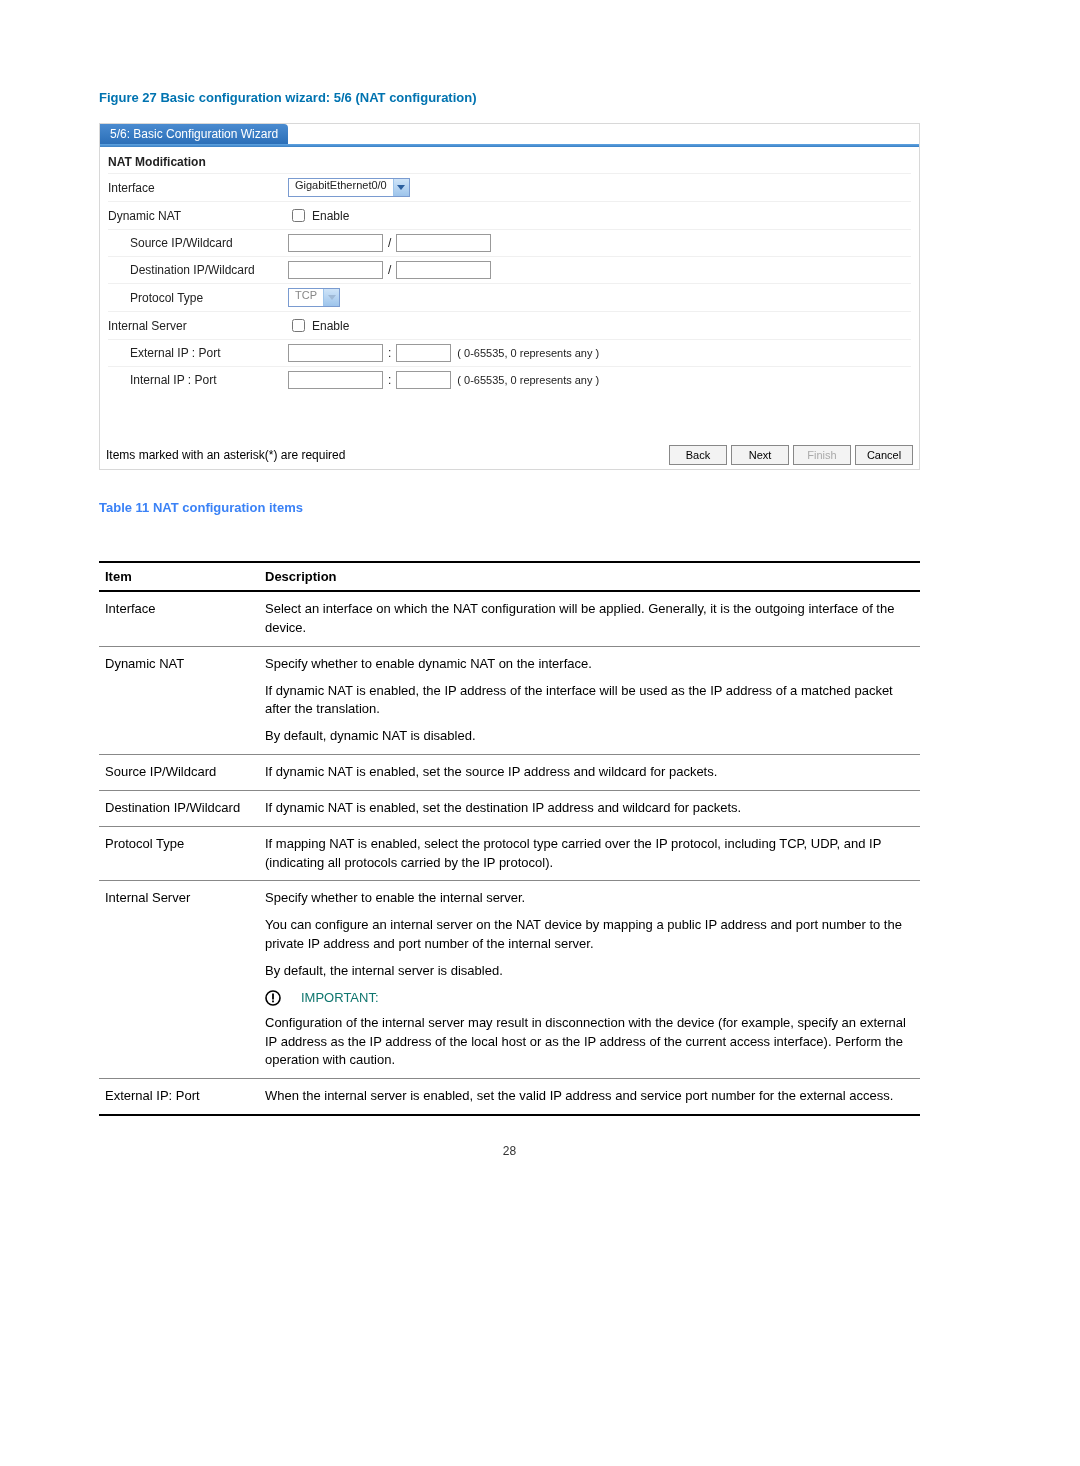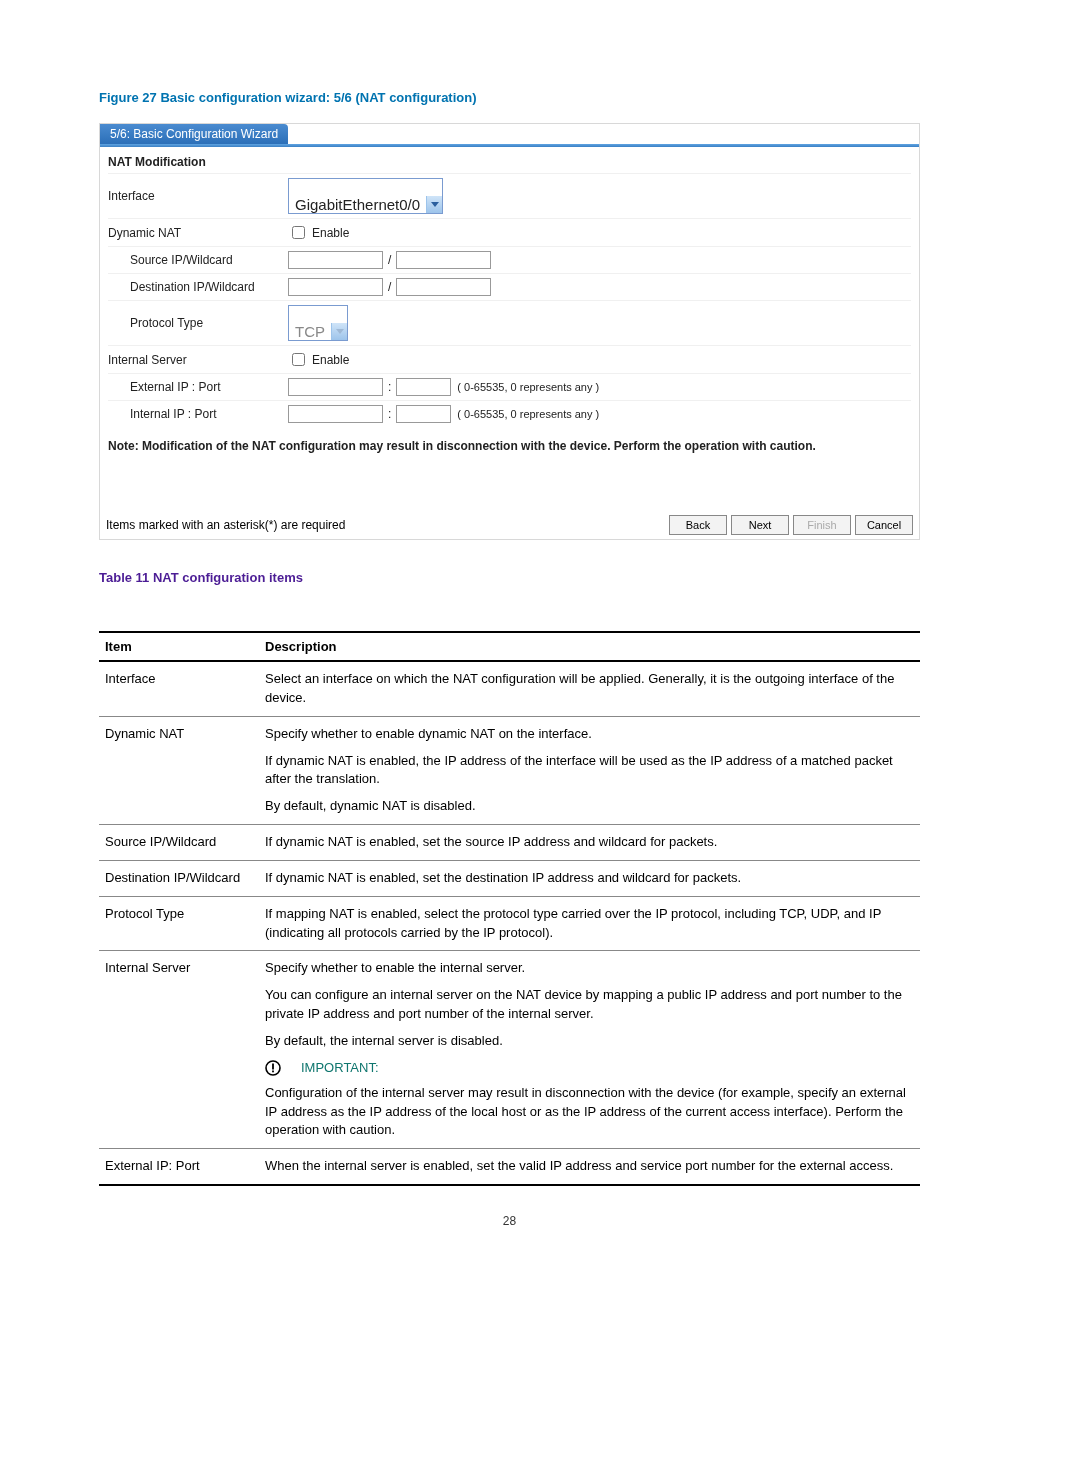--- a/index.html
+++ b/index.html
@@ -75,24 +75,24 @@
     border: 1px solid #999;
     height: 18px;
     width: 55px;
     font-size: 11px;
   }
   .slash {
     padding: 0 1px;
   }
   .selectlike {
     border: 1px solid #7a9bd0;
-    height: 36px;
-    font-size: 15px;
+    height: 19px;
+    font-size: 11px;
     display: inline-flex;
-    align-items: flex-end;
+    align-items: flex-start;
     background: #fff;
   }
   .selectlike .txt {
     padding: 0 6px;
     min-width: 100px;
   }
   .selectlike.small .txt { min-width: 28px; color: #999; }
   .selectlike.disabled .txt { color: #888; }
   .dd-arrow {
     width: 16px;
@@ -124,21 +124,21 @@
     width: 58px;
     height: 20px;
     font-size: 11px;
     border: 1px solid #888;
     background: #f3f3f3;
     margin-left: 4px;
     padding: 0;
   }
   .wizard-footer button.disabled { color: #aaa; }
   .tbl-title {
-    color: #4c1d95;
+    color: #3b82f6;
     font-weight: bold;
     font-size: 13px;
     margin: 30px 0 10px 0;
   }
   table.desc {
     width: 100%;
     border-collapse: collapse;
     margin-top: 46px;
   }
   table.desc th {
@@ -271,21 +271,20 @@
       <div class="field-row">
         <div class="label-col indent">Internal IP : Port</div>
         <div class="ctrl-col">
           <input type="text" class="ipbox" style="">
           <span class="slash">:</span>
           <input type="text" class="portbox" style="">
           <span class="hint">( 0-65535, 0 represents any )</span>
         </div>
       </div>
 
-      <div class="note">Note: Modification of the NAT configuration may result in disconnection with the device. Perform the operation with caution.</div>
       <div style="height:48px"></div>
     </div>
   </div>
 
   <div class="wizard-footer">
     <span>Items marked with an asterisk(*) are required</span>
     <span class="filler"></span>
     <button>Back</button>
     <button>Next</button>
     <button class="disabled">Finish</button>

